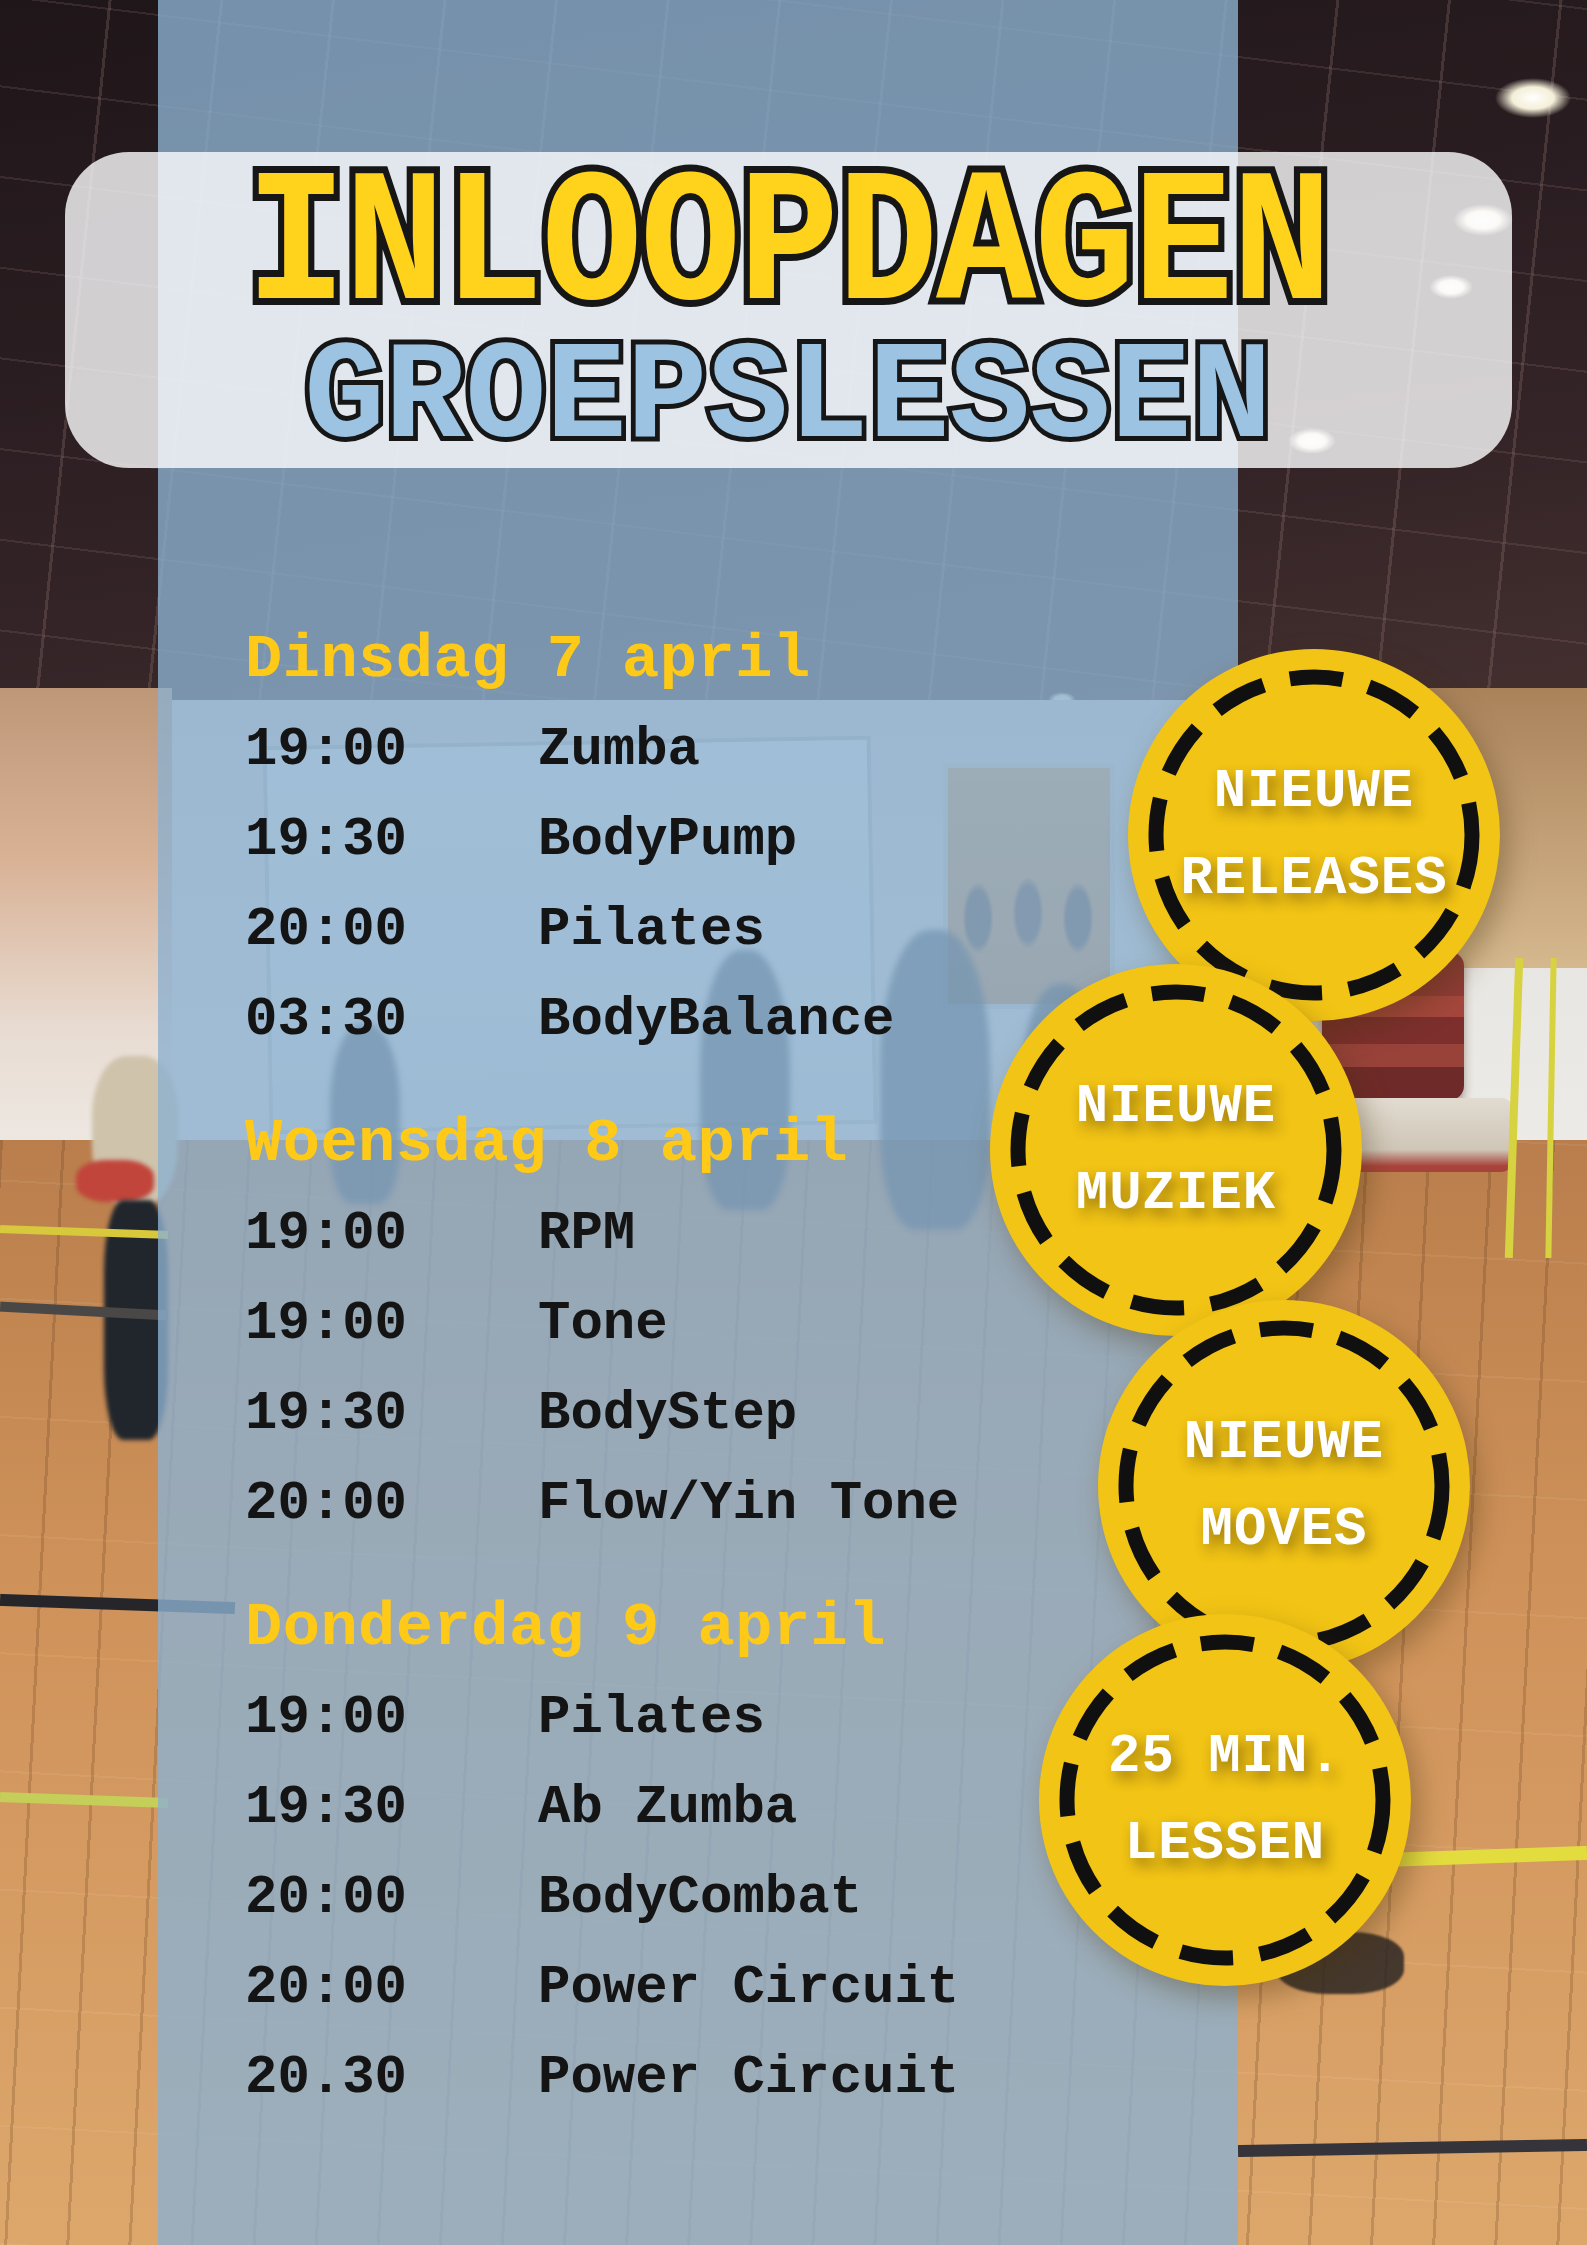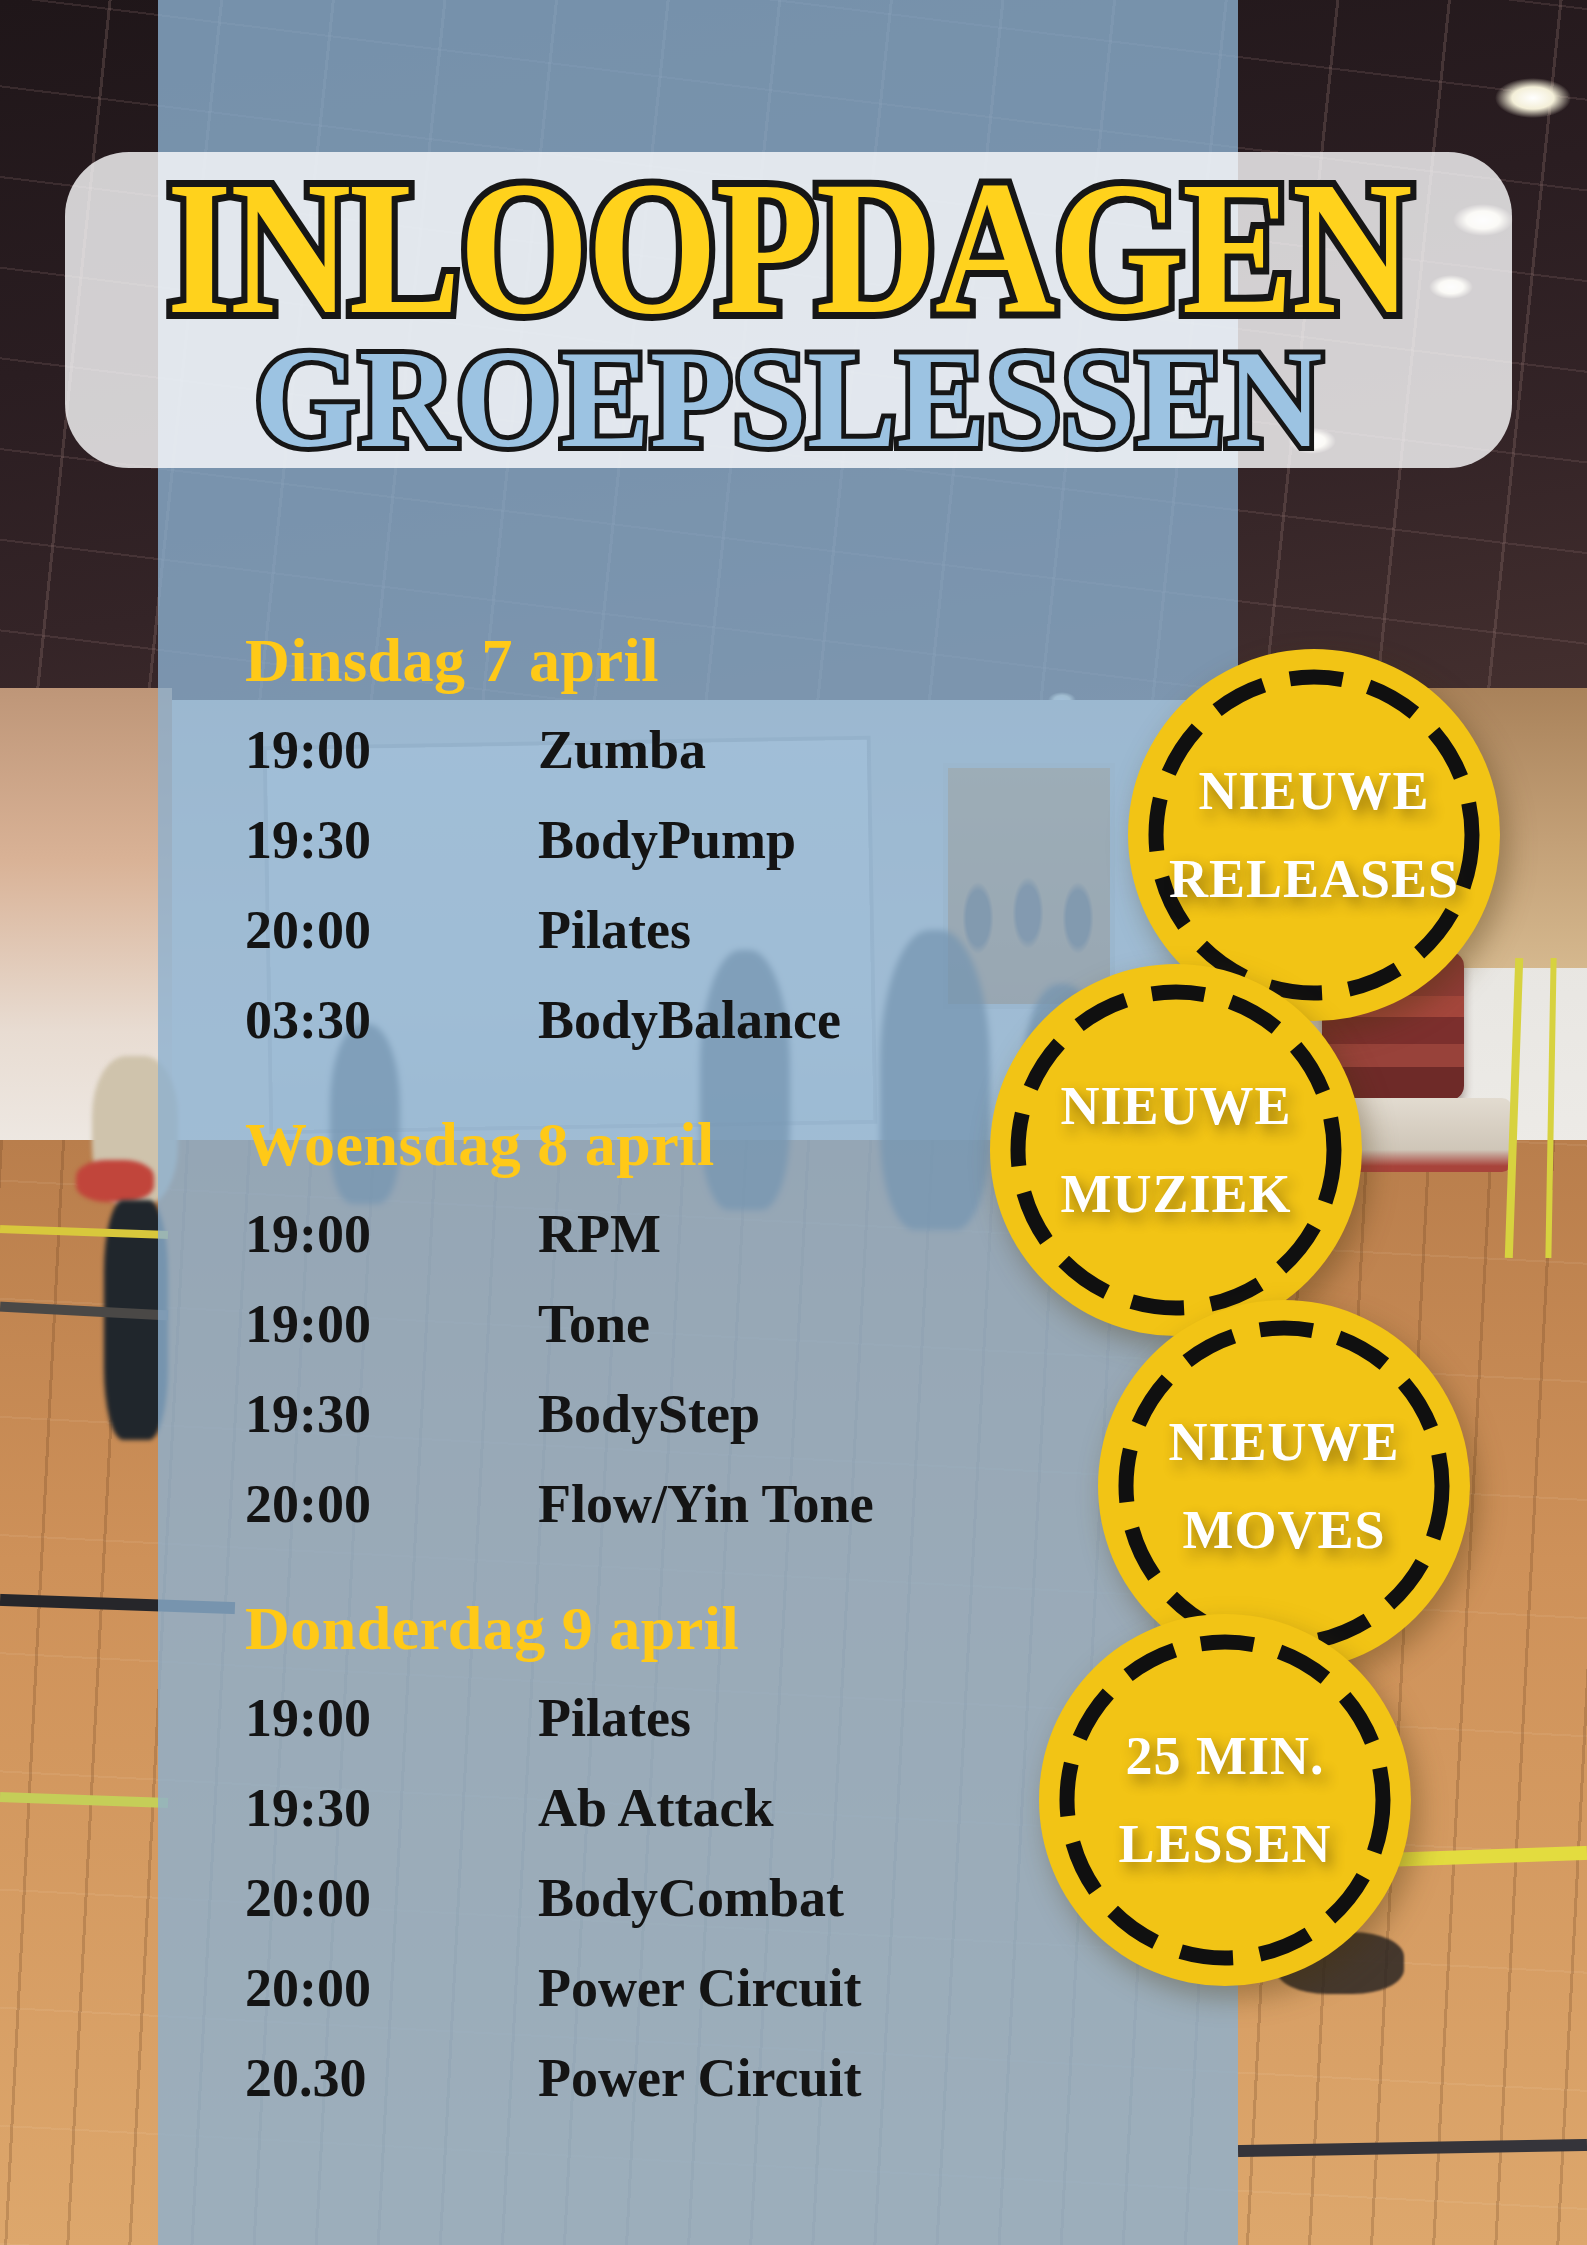--- a/index.html
+++ b/index.html
@@ -1,18 +1,18 @@
 <!DOCTYPE html>
 <html style="--title-yellow: #FFD21C; --subtitle-blue: #9CC3E2; --outline-black: #161616; --day-heading-yellow: #FFC917; --schedule-text: #141414; --badge-yellow: #F2C415; --badge-text: #FFFFFF; --overlay-blue: #8CB0D0; --card-white: #FCFDFE; --floor-wood: #CE9159; --ceiling-brown: #2A1D21;"><head>
 <meta charset="utf-8">
 <style>
   html,body{margin:0;padding:0;background:#101010;}
   .poster{
     position:relative;width:1587px;height:2245px;overflow:hidden;
-    font-family:Liberation Serif, serif;
+    font-family:Liberation Mono, monospace;
     background:#241B1E;
   }
   .poster *{box-sizing:border-box;}
   .abs{position:absolute;}
 
   
   .ceiling{left:0;top:0;width:1587px;height:720px;
     background:
       repeating-linear-gradient(96deg, rgba(140,110,105,0.00) 0 108px, rgba(150,120,115,0.28) 108px 111px),
       repeating-linear-gradient(7deg, rgba(130,100,100,0.00) 0 88px, rgba(140,110,110,0.22) 88px 90px),
@@ -188,21 +188,21 @@
     </div>
 
     <div class="sec">
       <h3 class="day">Donderdag 9 april</h3>
       <div class="row">
         <span class="time">19:00</span>
         <span class="cname">Pilates</span>
       </div>
       <div class="row">
         <span class="time">19:30</span>
-        <span class="cname">Ab Attack</span>
+        <span class="cname">Ab Zumba</span>
       </div>
       <div class="row">
         <span class="time">20:00</span>
         <span class="cname">BodyCombat</span>
       </div>
       <div class="row">
         <span class="time">20:00</span>
         <span class="cname">Power Circuit</span>
       </div>
       <div class="row">

